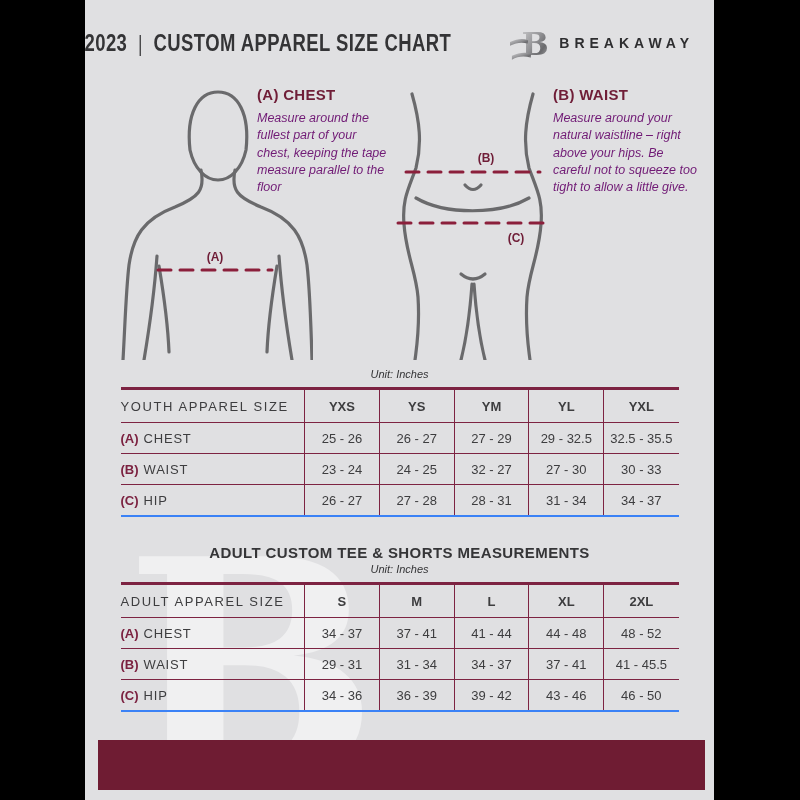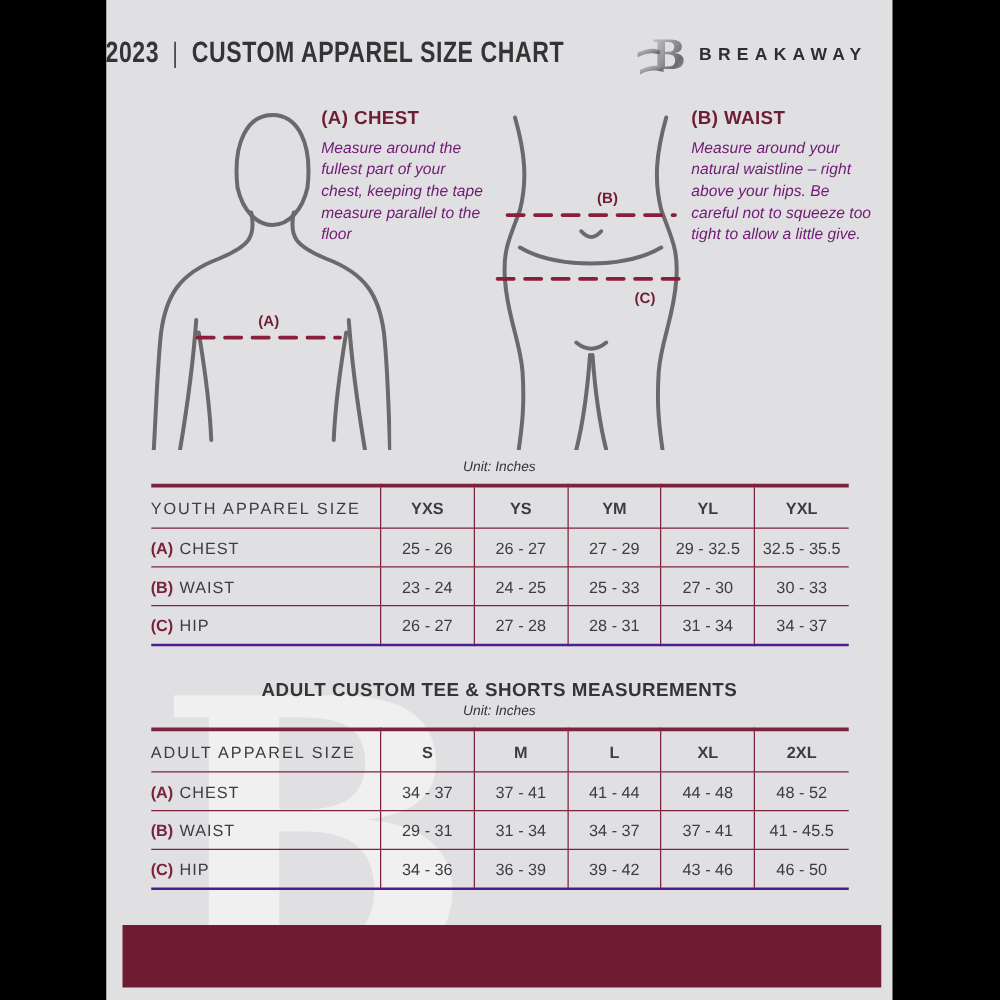--- a/index.html
+++ b/index.html
@@ -64,21 +64,21 @@
   .tbl-youth{top:366px;}
   .tbl-adult{top:544px;}
   .tbl-title{
     margin:0;font-size:15px;font-weight:bold;color:#353537;letter-spacing:.4px;
   }
   .tbl-unit{
     margin:2px 0 0 0;font-size:11px;font-style:italic;color:#333335;
   }
   table.size-table{
     width:558px;margin:7px auto 0 auto;border-collapse:collapse;
-    border-top:3px solid #7d2342;border-bottom:2px solid #4c1d95;
+    border-top:3px solid #7d2342;border-bottom:2px solid #3b82f6;
     table-layout:fixed;
   }
   table.size-table col.c0{width:184px;}
   table.size-table th, table.size-table td{
     border-left:1.5px solid #7d2342;border-right:1.5px solid #7d2342;
     border-top:1.5px solid #7d2342;border-bottom:1.5px solid #7d2342;
     height:30px;padding:0;font-size:13px;color:#3d3d3f;vertical-align:middle;
     background:transparent;
   }
   table.size-table th{height:32px;}
@@ -190,21 +190,21 @@
           <td>25 - 26</td>
           <td>26 - 27</td>
           <td>27 - 29</td>
           <td>29 - 32.5</td>
           <td>32.5 - 35.5</td>
         </tr>
         <tr>
           <td class="rowlabel"><span class="pfx">(B)</span><span>WAIST</span></td>
           <td>23 - 24</td>
           <td>24 - 25</td>
-          <td>25 - 33</td>
+          <td>32 - 27</td>
           <td>27 - 30</td>
           <td>30 - 33</td>
         </tr>
         <tr>
           <td class="rowlabel"><span class="pfx">(C)</span><span>HIP</span></td>
           <td>26 - 27</td>
           <td>27 - 28</td>
           <td>28 - 31</td>
           <td>31 - 34</td>
           <td>34 - 37</td>

